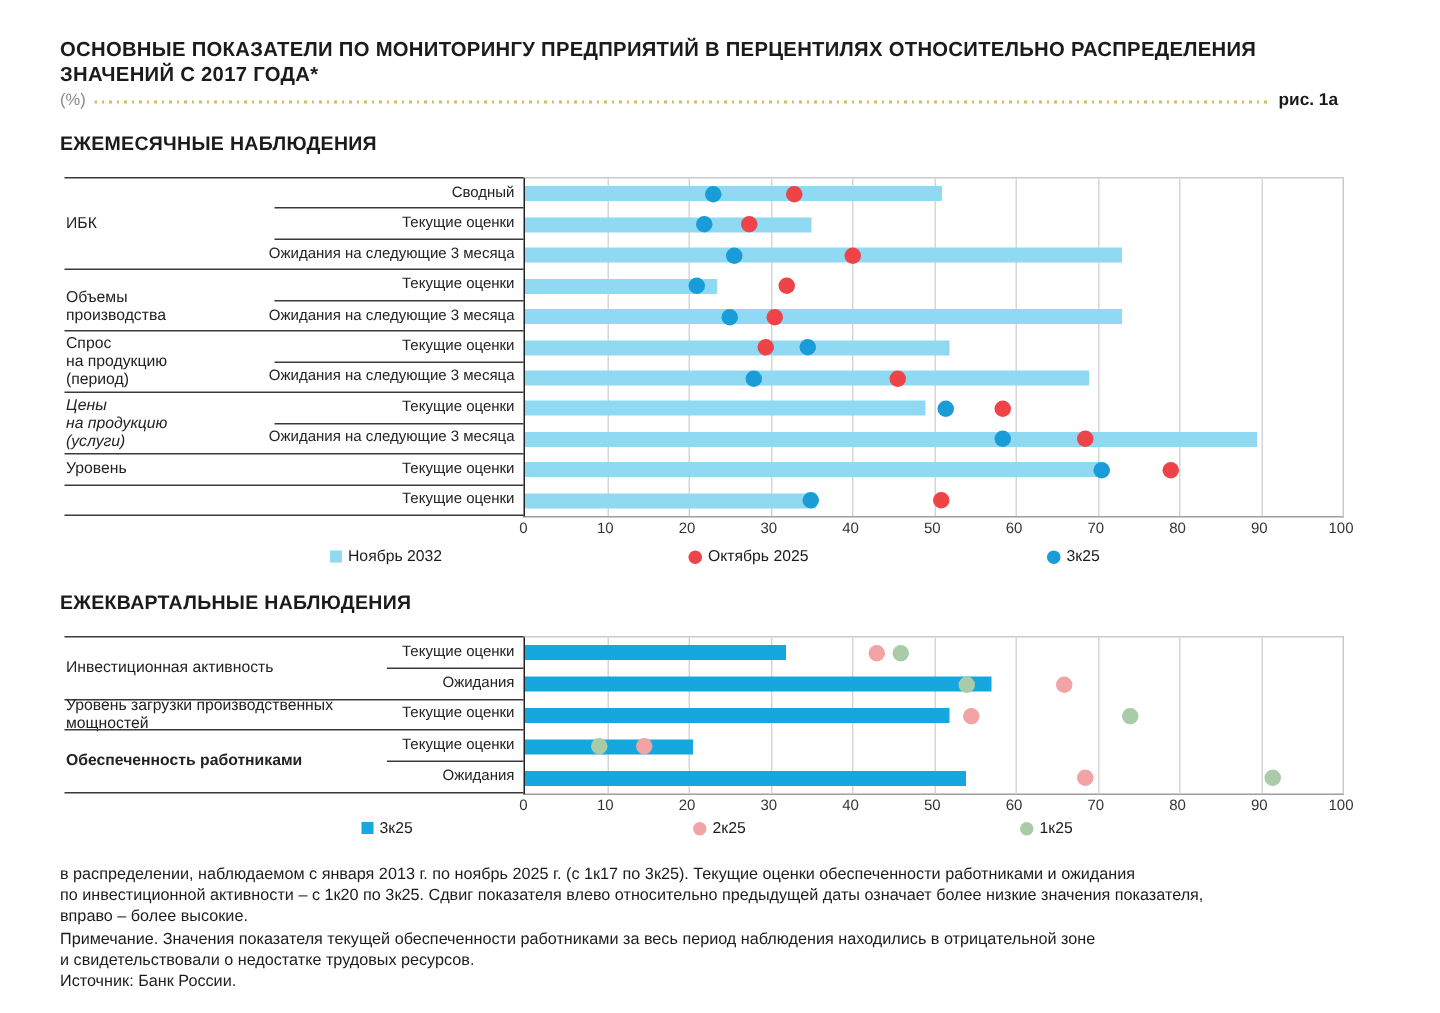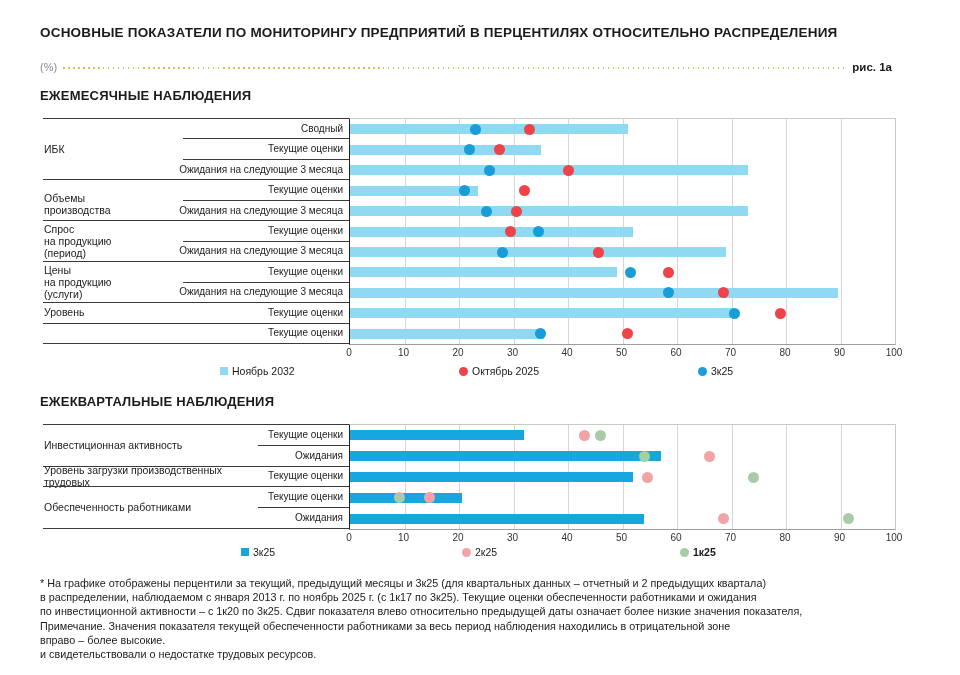--- a/index.html
+++ b/index.html
@@ -30,20 +30,21 @@
   .legend-item{display:flex;align-items:center;font-size:10.5px;color:#1a1a1a;white-space:nowrap;}
   .footnote{
     left:40px;top:576px;width:895px;font-size:10.8px;line-height:14.2px;color:#1c1c1c;
   }
 </style>
 </head>
 <body>
 
 <div class="abs page-title">
   <div>ОСНОВНЫЕ ПОКАЗАТЕЛИ ПО МОНИТОРИНГУ ПРЕДПРИЯТИЙ В ПЕРЦЕНТИЛЯХ ОТНОСИТЕЛЬНО РАСПРЕДЕЛЕНИЯ</div>
+  <div>ЗНАЧЕНИЙ С 2017 ГОДА*</div>
 </div>
 
 <div class="abs unit-row">
   <span class="unit-label">(%)</span>
   <span class="dotted-rule"></span>
   <span class="figure-label">рис. 1а</span>
 </div>
 
 <div class="abs section-title" style="top:88px;">ЕЖЕМЕСЯЧНЫЕ НАБЛЮДЕНИЯ</div>
 <div class="abs chart" style="top:118px;">
@@ -62,21 +63,21 @@
       <div style="position: absolute; left: 143px; top: 82px; width: 166px; height: 1px; background: rgb(58, 58, 58);"></div>
       <div class="row-label" style="position: absolute; right: 6px; top: 81.8182px; height: 20.4545px; display: flex; align-items: center;">Ожидания на следующие 3 месяца</div>
       <div style="position: absolute; left: 3px; top: 102px; width: 306px; height: 1px; background: rgb(58, 58, 58);"></div>
       <div class="category-label" style="position: absolute; left: 4px; top: 102.273px; width: 138px; height: 40.9091px; display: flex; align-items: center;">Спрос
 на продукцию
 (период)</div>
       <div class="row-label" style="position: absolute; right: 6px; top: 102.273px; height: 20.4545px; display: flex; align-items: center;">Текущие оценки</div>
       <div style="position: absolute; left: 143px; top: 123px; width: 166px; height: 1px; background: rgb(58, 58, 58);"></div>
       <div class="row-label" style="position: absolute; right: 6px; top: 122.727px; height: 20.4545px; display: flex; align-items: center;">Ожидания на следующие 3 месяца</div>
       <div style="position: absolute; left: 3px; top: 143px; width: 306px; height: 1px; background: rgb(58, 58, 58);"></div>
-      <div class="category-label" style="position: absolute; left: 4px; top: 143.182px; width: 138px; height: 40.9091px; display: flex; align-items: center;">Цены
+      <div class="category-label" style="position: absolute; left: 4px; top: 143.182px; width: 138px; height: 40.9091px; display: flex; align-items: center; font-style: italic;">Цены
 на продукцию
 (услуги)</div>
       <div class="row-label" style="position: absolute; right: 6px; top: 143.182px; height: 20.4545px; display: flex; align-items: center;">Текущие оценки</div>
       <div style="position: absolute; left: 143px; top: 164px; width: 166px; height: 1px; background: rgb(58, 58, 58);"></div>
       <div class="row-label" style="position: absolute; right: 6px; top: 163.636px; height: 20.4545px; display: flex; align-items: center;">Ожидания на следующие 3 месяца</div>
       <div style="position: absolute; left: 3px; top: 184px; width: 306px; height: 1px; background: rgb(58, 58, 58);"></div>
       <div class="category-label" style="position: absolute; left: 4px; top: 184.091px; width: 138px; height: 20.4545px; display: flex; align-items: center;">Уровень</div>
       <div class="row-label" style="position: absolute; right: 6px; top: 184.091px; height: 20.4545px; display: flex; align-items: center;">Текущие оценки</div>
       <div style="position: absolute; left: 3px; top: 205px; width: 306px; height: 1px; background: rgb(58, 58, 58);"></div>
       <div class="row-label" style="position: absolute; right: 6px; top: 204.545px; height: 20.4545px; display: flex; align-items: center;">Текущие оценки</div>
@@ -153,24 +154,24 @@
 
 <div class="abs section-title" style="top:394px;">ЕЖЕКВАРТАЛЬНЫЕ НАБЛЮДЕНИЯ</div>
 <div class="abs chart" style="top:424px;">
     <div style="position: absolute; left: 0px; top: 0px; width: 309px; height: 104px;">
       <div style="position: absolute; left: 3px; top: 0px; width: 306px; height: 1px; background: rgb(58, 58, 58);"></div>
       <div class="category-label" style="position: absolute; left: 4px; top: 0px; width: 212px; height: 41.6px; display: flex; align-items: center;">Инвестиционная активность</div>
       <div class="row-label" style="position: absolute; right: 6px; top: 0px; height: 20.8px; display: flex; align-items: center;">Текущие оценки</div>
       <div style="position: absolute; left: 218px; top: 21px; width: 91px; height: 1px; background: rgb(58, 58, 58);"></div>
       <div class="row-label" style="position: absolute; right: 6px; top: 20.8px; height: 20.8px; display: flex; align-items: center;">Ожидания</div>
       <div style="position: absolute; left: 3px; top: 42px; width: 306px; height: 1px; background: rgb(58, 58, 58);"></div>
-      <div class="category-label" style="position: absolute; left: 4px; top: 41.6px; width: 212px; height: 20.8px; display: flex; align-items: center;">Уровень загрузки производственных трудовых</div>
+      <div class="category-label" style="position: absolute; left: 4px; top: 41.6px; width: 212px; height: 20.8px; display: flex; align-items: center;">Уровень загрузки производственных мощностей</div>
       <div class="row-label" style="position: absolute; right: 6px; top: 41.6px; height: 20.8px; display: flex; align-items: center;">Текущие оценки</div>
       <div style="position: absolute; left: 3px; top: 62px; width: 306px; height: 1px; background: rgb(58, 58, 58);"></div>
-      <div class="category-label" style="position: absolute; left: 4px; top: 62.4px; width: 212px; height: 41.6px; display: flex; align-items: center;">Обеспеченность работниками</div>
+      <div class="category-label" style="position: absolute; left: 4px; top: 62.4px; width: 212px; height: 41.6px; display: flex; align-items: center; font-weight: bold;">Обеспеченность работниками</div>
       <div class="row-label" style="position: absolute; right: 6px; top: 62.4px; height: 20.8px; display: flex; align-items: center;">Текущие оценки</div>
       <div style="position: absolute; left: 218px; top: 83px; width: 91px; height: 1px; background: rgb(58, 58, 58);"></div>
       <div class="row-label" style="position: absolute; right: 6px; top: 83.2px; height: 20.8px; display: flex; align-items: center;">Ожидания</div>
       <div style="position: absolute; left: 3px; top: 104px; width: 306px; height: 1px; background: rgb(58, 58, 58);"></div>
     </div>
     <div style="position: absolute; left: 309px; top: 0px; width: 545px; height: 104px; border-width: 1px; border-style: solid; border-color: rgb(201, 201, 201) rgb(201, 201, 201) rgb(158, 158, 158) rgb(34, 34, 34);">
       <div style="position: absolute; left: 54.5px; top: 0px; width: 1px; height: 104px; background: rgb(214, 214, 214);"></div>
       <div style="position: absolute; left: 109px; top: 0px; width: 1px; height: 104px; background: rgb(214, 214, 214);"></div>
       <div style="position: absolute; left: 163.5px; top: 0px; width: 1px; height: 104px; background: rgb(214, 214, 214);"></div>
       <div style="position: absolute; left: 218px; top: 0px; width: 1px; height: 104px; background: rgb(214, 214, 214);"></div>
@@ -207,26 +208,26 @@
     <div class="tick-label" style="position: absolute; left: 784.5px; top: 108px; width: 30px;">90</div>
     <div class="tick-label" style="position: absolute; left: 839px; top: 108px; width: 30px;">100</div>
     <div class="legend-item" style="position: absolute; left: 201px; top: 122px;">
       <span style="display: inline-block; width: 8px; height: 8px; background: rgb(22, 167, 223); margin-right: 4px;"></span>
       <span>3к25</span>
     </div>
     <div class="legend-item" style="position: absolute; left: 422px; top: 122px;">
       <span style="display: inline-block; width: 9px; height: 9px; border-radius: 50%; background: rgb(242, 163, 165); margin-right: 4px;"></span>
       <span>2к25</span>
     </div>
-    <div class="legend-item" style="position: absolute; left: 640px; top: 122px; font-weight: bold;">
+    <div class="legend-item" style="position: absolute; left: 640px; top: 122px;">
       <span style="display: inline-block; width: 9px; height: 9px; border-radius: 50%; background: rgb(169, 203, 167); margin-right: 4px;"></span>
       <span>1к25</span>
     </div>
   </div>
 
 <div class="abs footnote">
-  <div>* На графике отображены перцентили за текущий, предыдущий месяцы и 3к25 (для квартальных данных – отчетный и 2 предыдущих квартала)</div>
   <div>в распределении, наблюдаемом с января 2013 г. по ноябрь 2025 г. (с 1к17 по 3к25). Текущие оценки обеспеченности работниками и ожидания</div>
   <div>по инвестиционной активности – с 1к20 по 3к25. Сдвиг показателя влево относительно предыдущей даты означает более низкие значения показателя,</div>
+  <div>вправо – более высокие.</div>
   <div>Примечание. Значения показателя текущей обеспеченности работниками за весь период наблюдения находились в отрицательной зоне</div>
-  <div>вправо – более высокие.</div>
   <div>и свидетельствовали о недостатке трудовых ресурсов.</div>
+  <div>Источник: Банк России.</div>
 </div>
 
 </body></html>

